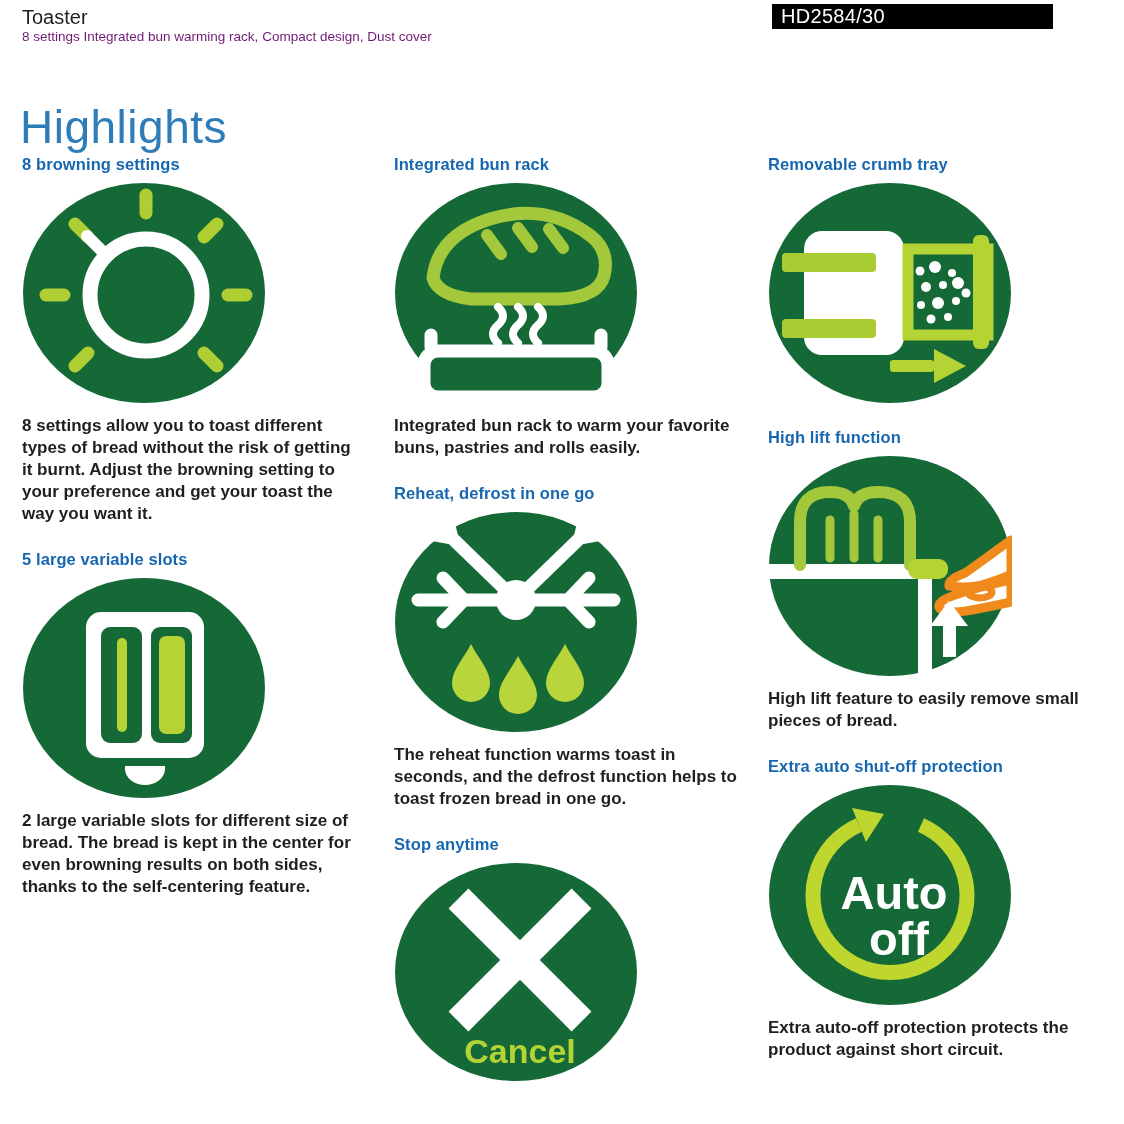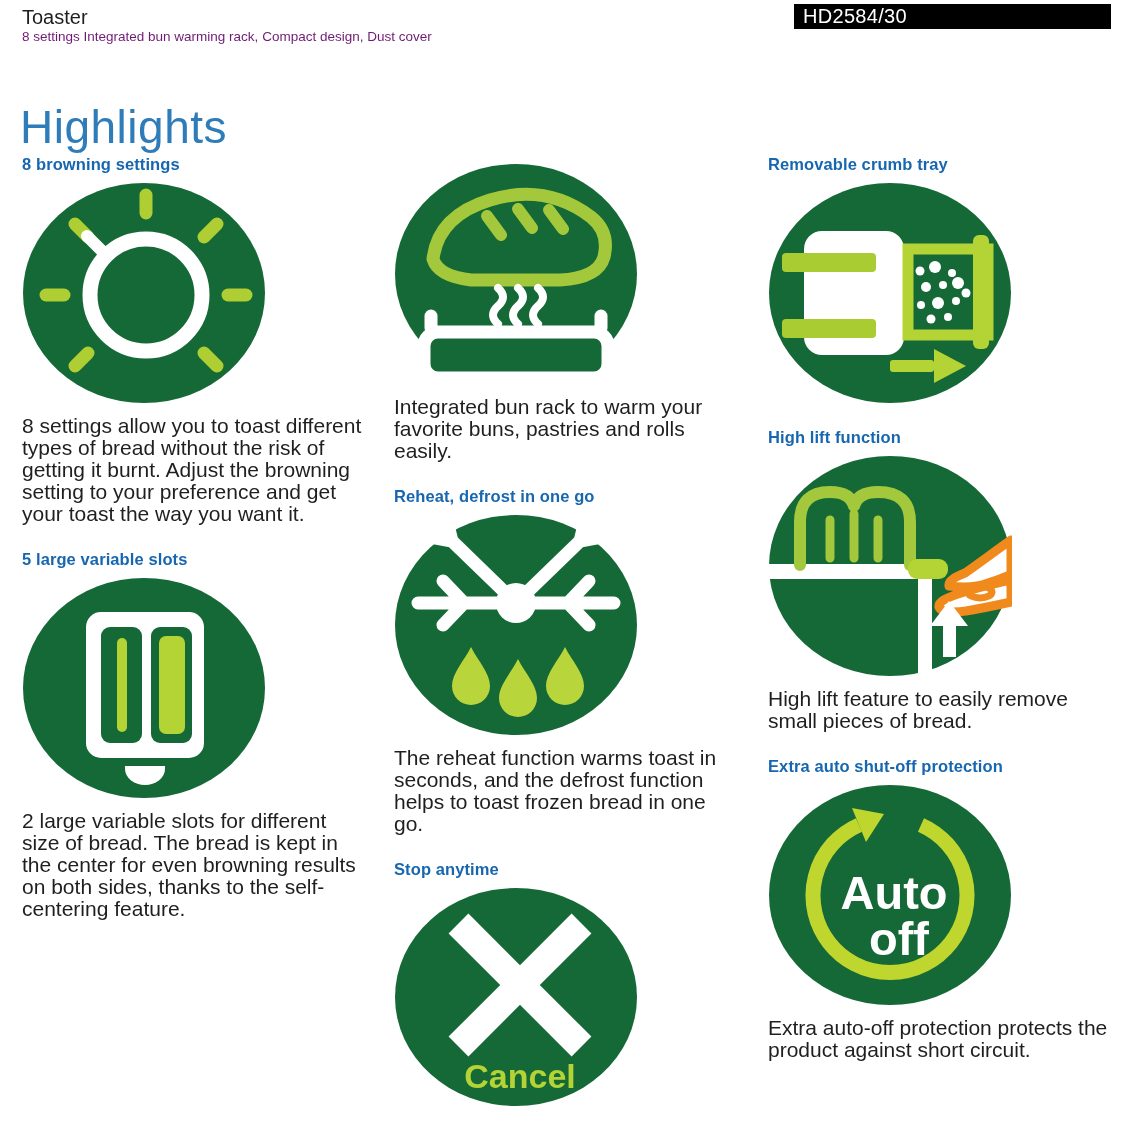--- a/index.html
+++ b/index.html
@@ -3,34 +3,34 @@
 <meta charset="utf-8">
 <style>
   html,body{margin:0;padding:0;background:#ffffff;}
   body{width:1124px;height:1124px;position:relative;overflow:hidden;
        font-family:"Liberation Sans",sans-serif;color:#1f1f1f;
        -webkit-font-smoothing:antialiased;}
   .page{position:absolute;inset:0;background:#fff;}
 
   .product-title{position:absolute;left:22px;top:7px;font-size:20px;line-height:20px;color:#1e1e1e;}
   .product-subtitle{position:absolute;left:22px;top:29px;font-size:13.5px;line-height:16px;color:#701a75;}
-  .model-badge{position:absolute;left:794px;top:4px;width:317px;height:25px;box-sizing:border-box;
+  .model-badge{position:absolute;left:772px;top:4px;width:281px;height:25px;box-sizing:border-box;
                background:#000;color:#fff;font-size:20px;line-height:25px;padding-left:9px;
                letter-spacing:0.3px;}
   .section-title{position:absolute;left:20px;top:54px;font-size:46px;line-height:50px;
                  font-weight:300;color:#2e7cb8;letter-spacing:0.5px;margin-top:48px;}
 
   .columns{position:absolute;left:22px;top:155px;width:1080px;display:grid;
            grid-template-columns:342px 344px 345px;column-gap:30px;align-items:start;}
   .col{min-width:0;}
   .feature{margin:0;}
   .feature + .feature{margin-top:25px;}
   .f-title{margin:0;font-size:16.5px;line-height:19px;font-weight:bold;color:#1767b0;letter-spacing:0.1px;}
   .icon{display:block;margin-top:9px;}
-  .f-desc{margin:12px 0 0 0;font-size:21px;line-height:22px;color:#1f1f1f;}
+  .f-desc{margin:12px 0 0 0;font-size:17px;line-height:22px;color:#1f1f1f;font-weight:bold;}
 </style>
 </head>
 <body>
 
 <div class="page">
 
   <div class="product-title">Toaster</div>
   <div class="product-subtitle">8 settings Integrated bun warming rack, Compact design, Dust cover</div>
   <div class="model-badge">HD2584/30</div>
   <h1 class="section-title">Highlights</h1>
@@ -70,20 +70,21 @@
           <path d="M103 188 h40 v3 a20 16 0 0 1 -40 0 z" fill="#ffffff"></path>
         </svg>
         <p class="f-desc">2 large variable slots for different size of bread. The bread is kept in the center for even browning results on both sides, thanks to the self-centering feature.</p>
       </section>
 
     </div>
 
     <div class="col">
 
       <section class="feature">
+        <h3 class="f-title">Integrated bun rack</h3>
         <svg class="icon" width="244" height="220" viewBox="0 0 244 220">
           <ellipse cx="122" cy="110" rx="121" ry="110" fill="#156937"></ellipse>
           <path d="M39 95 Q44 52 96 36 Q152 19 197 53 Q216 68 210 93 Q204 114 166 116 L77 116 Q44 112 39 95 Z" fill="none" stroke="#A3C83C" stroke-width="13" stroke-linejoin="round"></path>
           <g stroke="#A3C83C" stroke-width="12" stroke-linecap="round">
             <line x1="93" y1="52" x2="107" y2="71"></line>
             <line x1="124" y1="45" x2="138" y2="64"></line>
             <line x1="155" y1="46" x2="169" y2="65"></line>
           </g>
           <g stroke="#ffffff" stroke-width="8" fill="none" stroke-linecap="round">
             <path d="M104 124 q10 9 0 18 q-10 9 0 18"></path>

